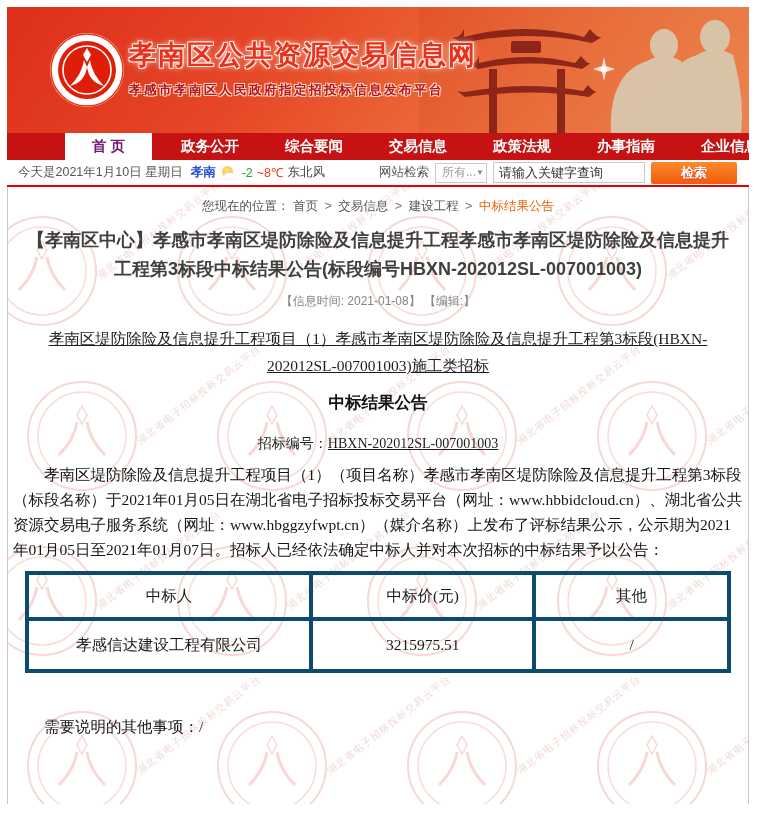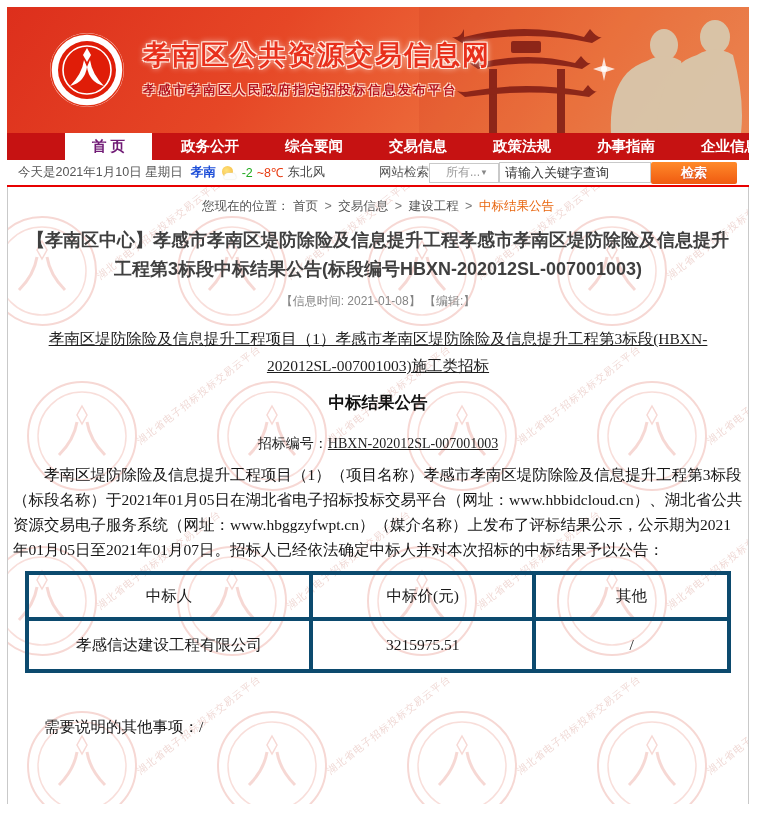--- a/index.html
+++ b/index.html
@@ -5,21 +5,21 @@
   * { box-sizing: border-box; margin: 0; padding: 0; }
   html, body { width: 757px; height: 836px; background: #fff; overflow: hidden;
     font-family: "Liberation Sans", sans-serif; }
   .page { padding: 7px 8px 0 7px; }
 
   
   .banner { position: relative; height: 126px; overflow: hidden;
     background: linear-gradient(125deg, #dd2f1c 0%, #e64726 35%, #ef7a43 75%, #f2915a 100%); }
   .banner-photo { position: absolute; right: 0; top: 0; height: 126px; width: 330px; }
   .logo { position: absolute; left: 42px; top: 25px; width: 76px; height: 76px; }
-  .banner-titles { position: absolute; left: 136px; top: 30px; }
+  .banner-titles { position: absolute; left: 122px; top: 30px; }
   .site-title { font-size: 27px; font-weight: bold; letter-spacing: 2px; color: #e8301c;
     text-shadow: -1px -1px 0 #ffe9df, 1px -1px 0 #ffe9df, -1px 1px 0 #ffe9df, 1px 1px 0 #ffe9df, 0 0 6px #fff; }
   .site-subtitle { margin-top: 9px; font-size: 12.5px; font-weight: bold; letter-spacing: 2.5px;
     color: #b5121d; text-shadow: -1px -1px 0 #ffd9c4, 1px -1px 0 #ffd9c4, -1px 1px 0 #ffd9c4, 1px 1px 0 #ffd9c4; }
 
   
   .nav { display: flex; align-items: center; height: 27px; background: #c61212; padding-left: 58px; }
   .nav-item { color: #fff; font-size: 14.5px; font-weight: bold; line-height: 27px;
     padding: 0 17px; margin-right: 12px; cursor: pointer; white-space: nowrap; }
   .nav-item.active { background: #fff; color: #701a75; padding: 0 27px; }
@@ -30,25 +30,25 @@
   .toolbar-left { display: flex; align-items: center; gap: 4px; white-space: nowrap; }
   .city { color: #1d4ed8; font-weight: bold; margin-left: 4px; }
   .weather-icon { position: relative; width: 18px; height: 14px; display: inline-block; }
   .weather-icon .sun { position: absolute; left: 2px; top: 0; width: 11px; height: 11px;
     border-radius: 50%; background: radial-gradient(circle at 40% 40%, #ffe27a, #f5b83d); }
   .weather-icon .cloud { position: absolute; left: 4px; top: 7px; width: 12px; height: 6px;
     border-radius: 6px 6px 2px 2px; background: #fdfdfd; box-shadow: 0 0 2px #ddc; }
   .temp-low { color: #1faa1f; }
   .temp-high { color: #e83c12; }
   .wind { color: #444; }
-  .toolbar-right { display: flex; align-items: center; white-space: nowrap; }
+  .toolbar-right { display: flex; align-items: center; gap: 6px; white-space: nowrap; }
   .search-label { color: #555; }
   .search-select { display: inline-flex; align-items: center; justify-content: space-between;
-    width: 70px; height: 20px; border: 1px solid #c9c9c9; color: #999; font-size: 12px;
-    padding: 0 16px; background: #fff; cursor: pointer; }
+    width: 52px; height: 20px; border: 1px solid #c9c9c9; color: #999; font-size: 12px;
+    padding: 0 6px; background: #fff; cursor: pointer; }
   .search-select .caret { font-size: 8px; color: #888; }
   .search-input { width: 152px; height: 21px; border: 1px solid #c9c9c9; font-size: 13px;
     padding: 0 5px; color: #333; font-family: "Liberation Sans", sans-serif; }
   .search-input::placeholder { color: #333; opacity: 1; }
   .search-button { width: 86px; height: 22px; border: none; color: #fff; font-size: 13px;
     font-weight: bold; cursor: pointer; border-radius: 2px;
     background: linear-gradient(#ff8a2a, #f05a10); text-shadow: 0 1px 1px #c43; }
 
   .redline { height: 2px; background: #e80000; }
 

